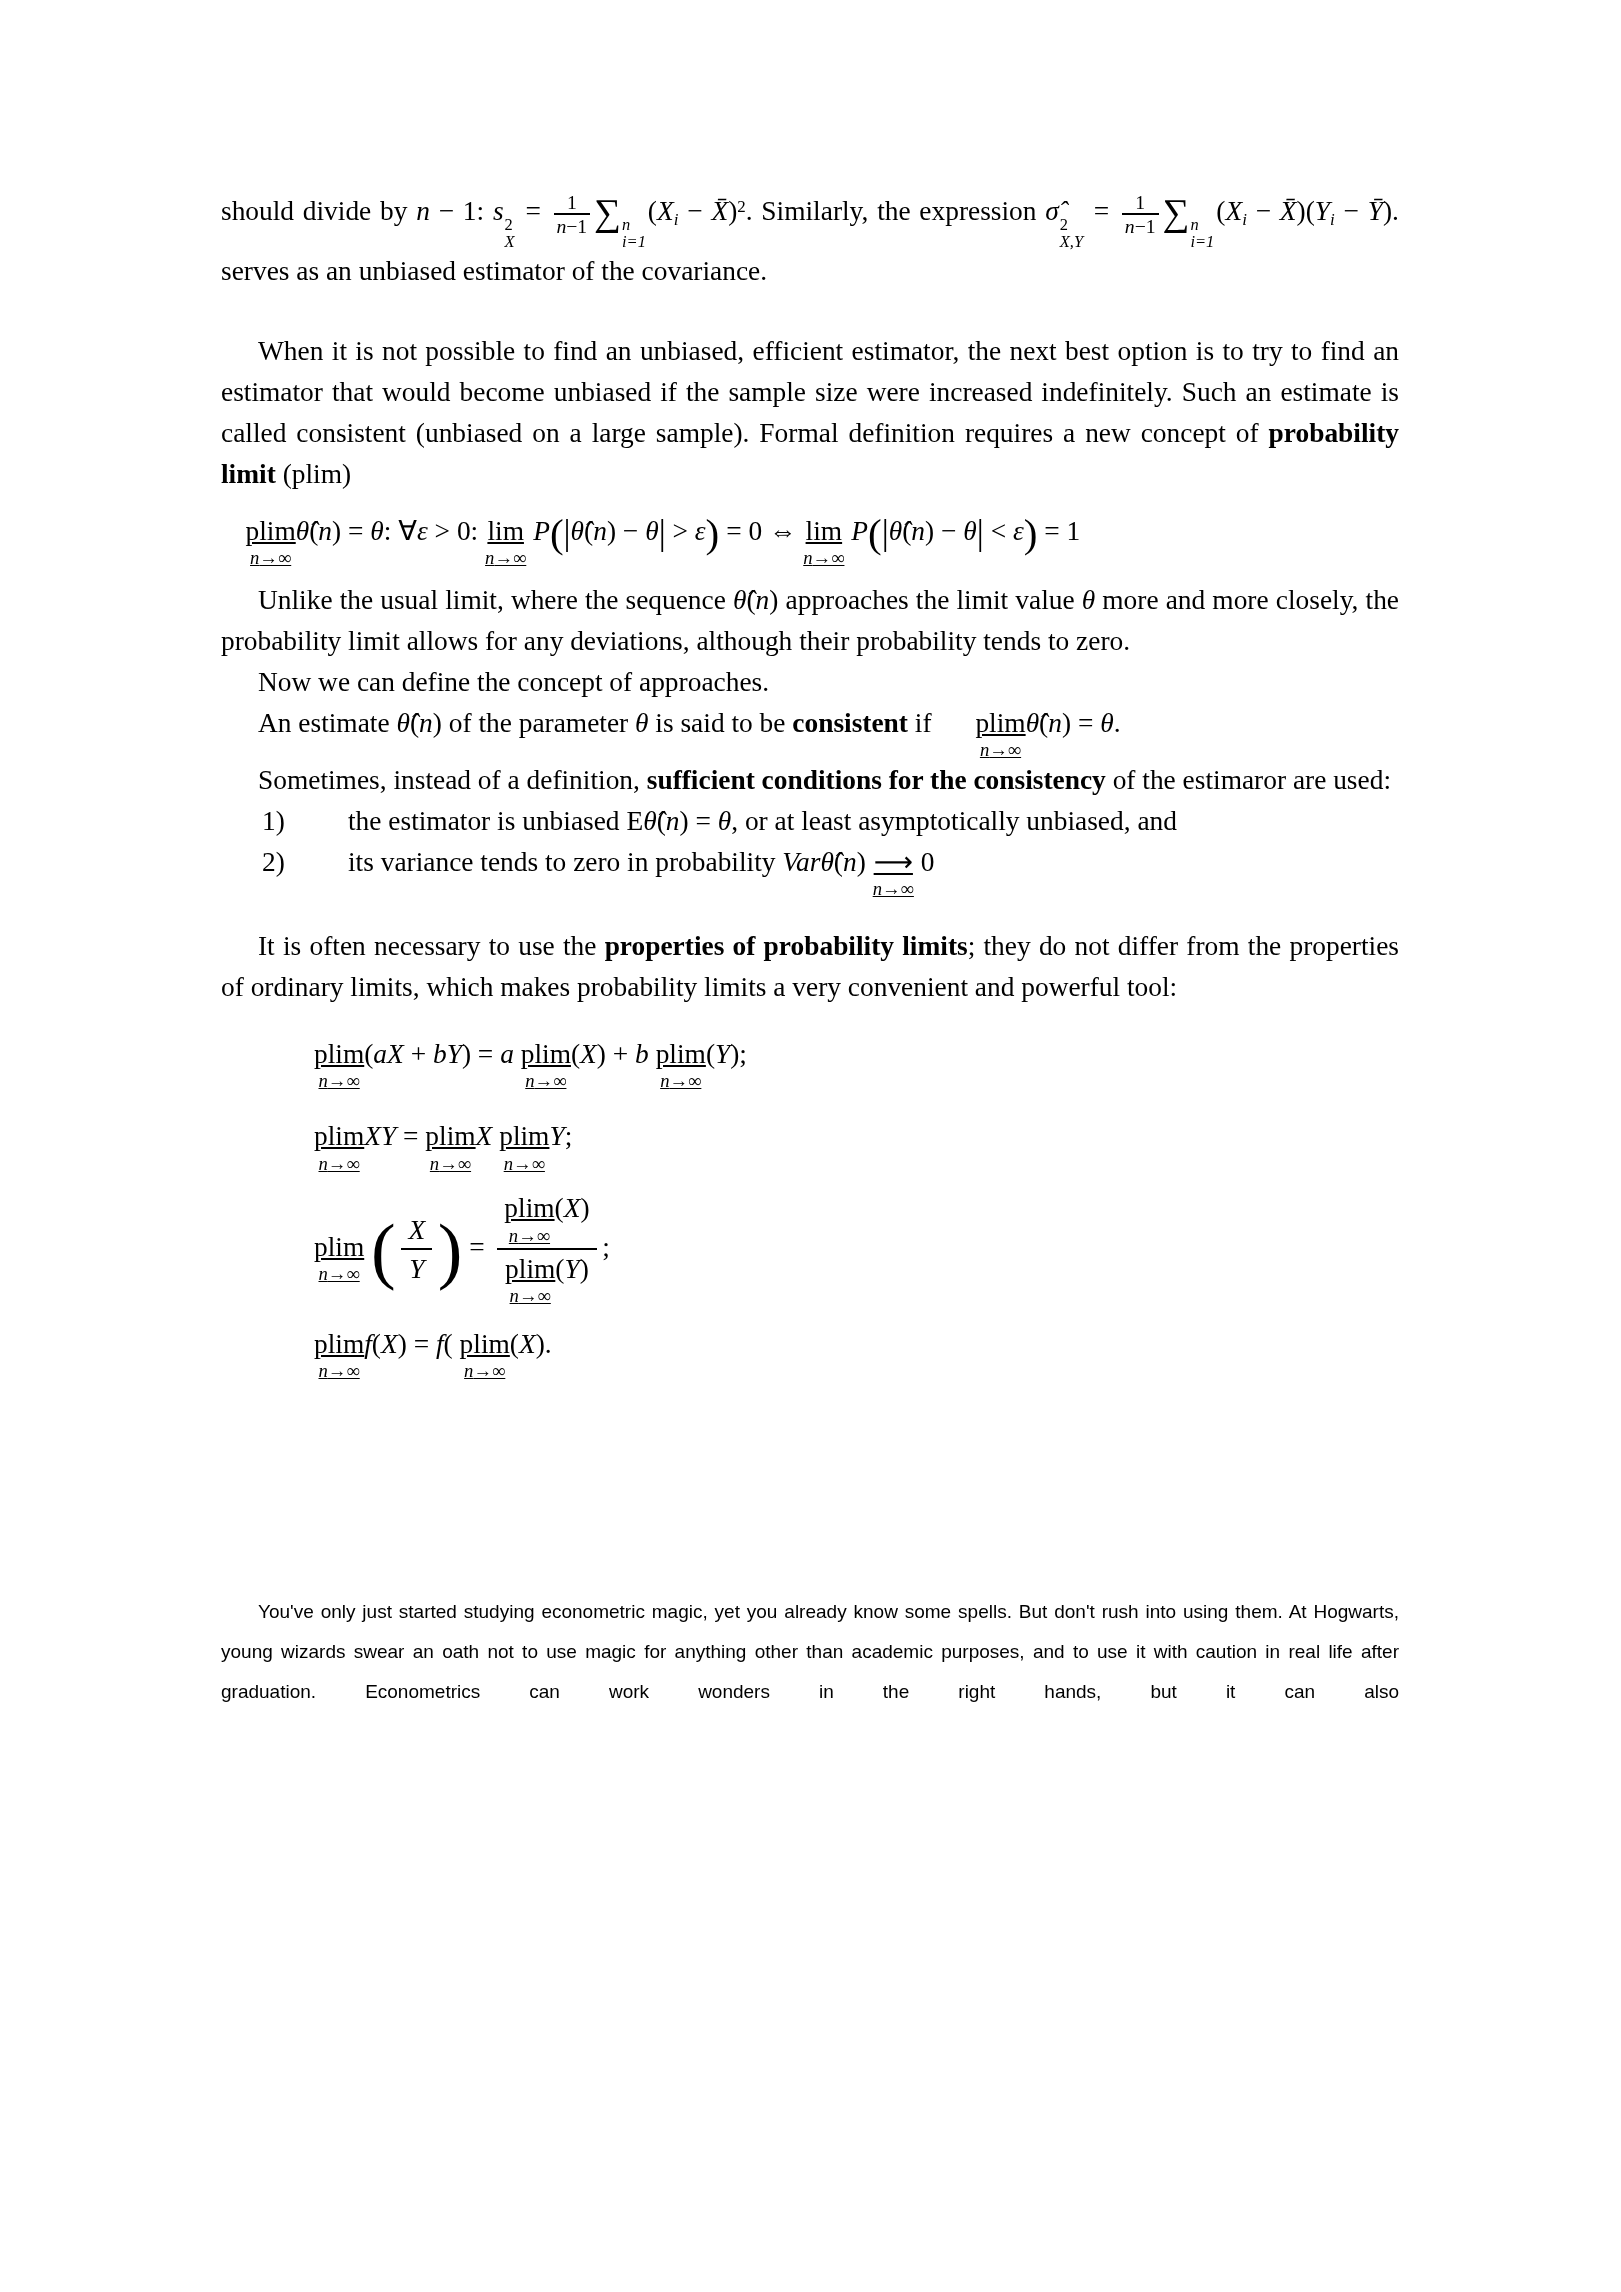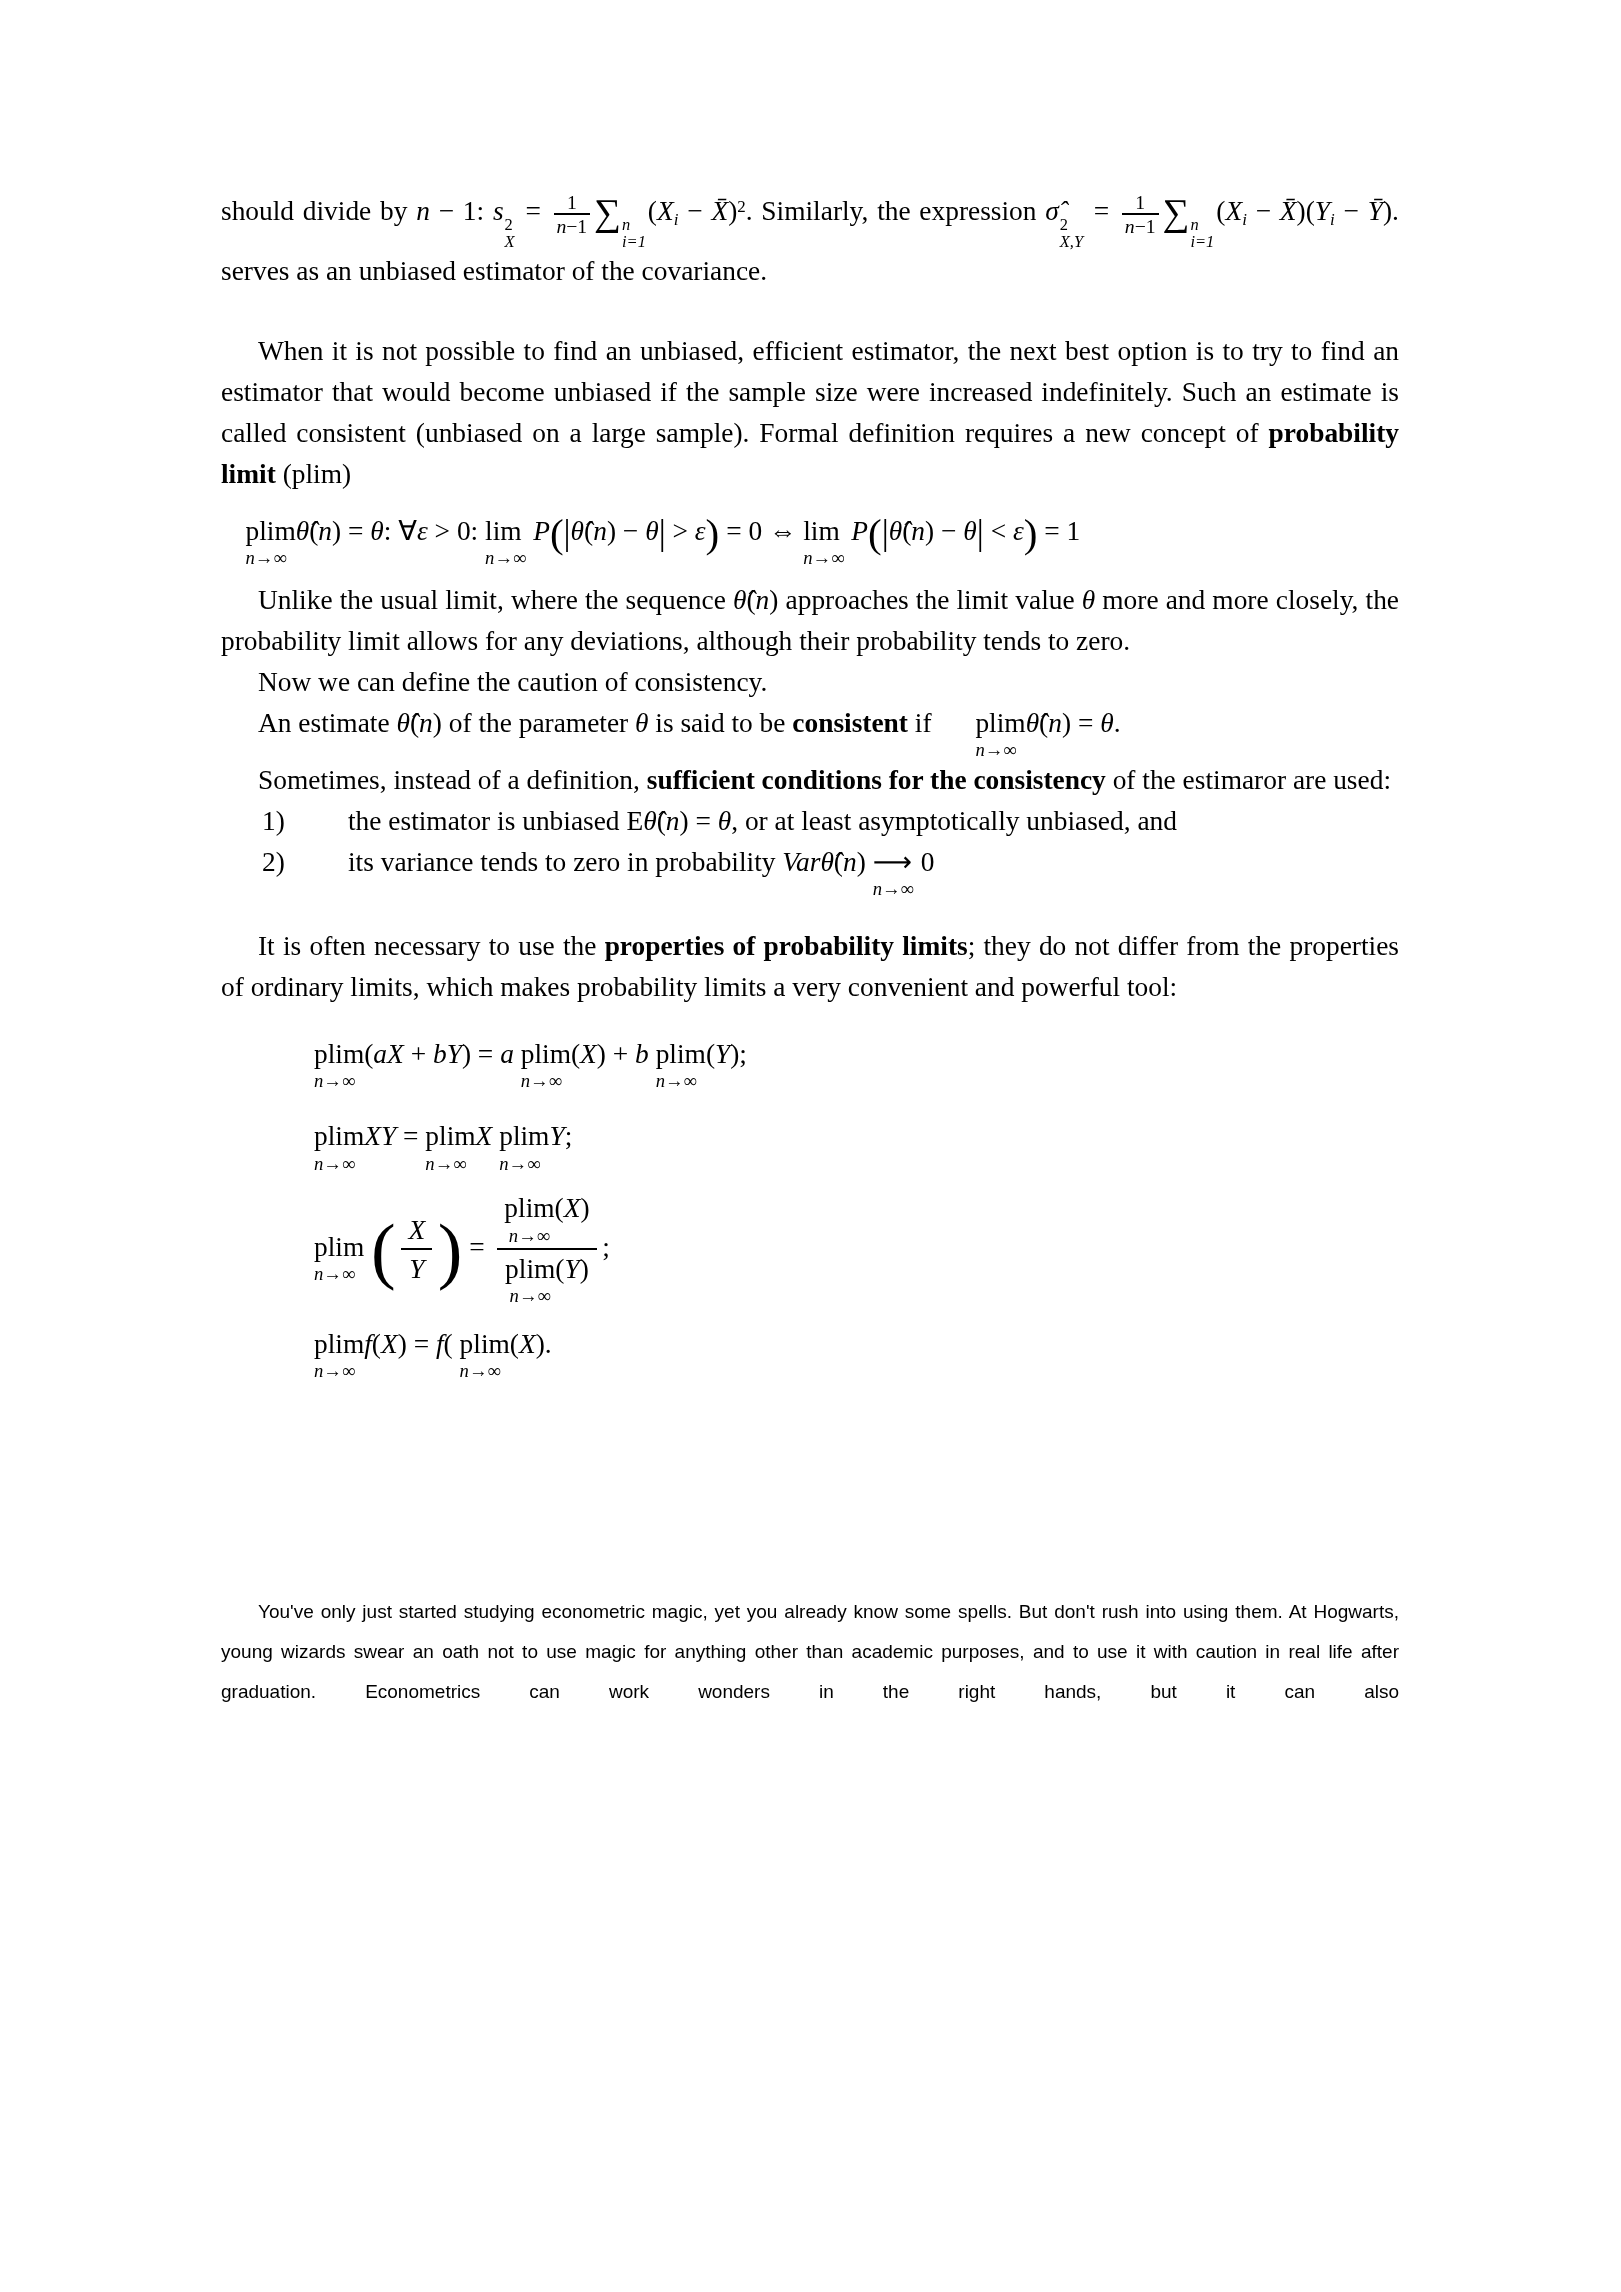--- a/index.html
+++ b/index.html
@@ -38,22 +38,22 @@
 
   .frac {
     display: inline-flex; flex-direction: column; align-items: center;
     vertical-align: middle; font-size: 0.72em; line-height: 1.12;
     margin: 0 3.9px; text-align: center;
   }
   .frac .fden { border-top: 2px solid #000; padding: 0 2.9px; text-align: right; }
   .frac .fnum { padding: 0 2px; }
 
   .und {
-    display: inline-flex; flex-direction: column; 
-    vertical-align: baseline; line-height: 1.08;
+    display: inline-flex; flex-direction: column; align-items: center;
+    vertical-align: baseline; line-height: 1.08; text-decoration: underline;
   }
   .und .u-base { white-space: pre; }
   .und .u-under { font-size: 0.68em; line-height: 1; margin-top: 2.9px; white-space: pre; }
 
   .mfrac {
     display: inline-flex; flex-direction: column; align-items: center;
     vertical-align: middle; line-height: 1.1; margin: 0 4.9px; text-align: center;
   }
   .mfrac .mnum { padding: 0 7.8px 2.9px; }
   .mfrac .mden { border-top: 2px solid #000; padding: 3.9px 7.8px 0; }
@@ -123,21 +123,21 @@
           <span class="u-base" data-name="limit-base"><span data-name="run-text">plim</span></span>
           <span class="u-under" data-name="limit-underscript"><span class="m" data-name="run-math-variable">n</span><span data-name="run-text">→∞</span></span>
         </span><span class="m" data-name="run-math-variable">θ̂</span><span data-name="run-text">(</span><span class="m" data-name="run-math-variable">n</span><span data-name="run-text">) = </span><span class="m" data-name="run-math-variable">θ</span><span data-name="run-text">: ∀</span><span class="m" data-name="run-math-variable">ε</span><span data-name="run-text"> &gt; 0: </span><span class="und" data-name="limit-with-underscript">
           <span class="u-base" data-name="limit-base"><span data-name="run-text">lim</span></span>
           <span class="u-under" data-name="limit-underscript"><span class="m" data-name="run-math-variable">n</span><span data-name="run-text">→∞</span></span>
         </span><span class="m" data-name="run-math-variable"> P</span><span class="tallp" data-name="tall-paren">(</span><span class="tallb" data-name="tall-bar">|</span><span class="m" data-name="run-math-variable">θ̂</span><span data-name="run-text">(</span><span class="m" data-name="run-math-variable">n</span><span data-name="run-text">) − </span><span class="m" data-name="run-math-variable">θ</span><span class="tallb" data-name="tall-bar">|</span><span data-name="run-text"> &gt; </span><span class="m" data-name="run-math-variable">ε</span><span class="tallp" data-name="tall-paren">)</span><span data-name="run-text"> = 0 ⇔ </span><span class="und" data-name="limit-with-underscript">
           <span class="u-base" data-name="limit-base"><span data-name="run-text">lim</span></span>
           <span class="u-under" data-name="limit-underscript"><span class="m" data-name="run-math-variable">n</span><span data-name="run-text">→∞</span></span>
         </span><span class="m" data-name="run-math-variable"> P</span><span class="tallp" data-name="tall-paren">(</span><span class="tallb" data-name="tall-bar">|</span><span class="m" data-name="run-math-variable">θ̂</span><span data-name="run-text">(</span><span class="m" data-name="run-math-variable">n</span><span data-name="run-text">) − </span><span class="m" data-name="run-math-variable">θ</span><span class="tallb" data-name="tall-bar">|</span><span data-name="run-text"> &lt; </span><span class="m" data-name="run-math-variable">ε</span><span class="tallp" data-name="tall-paren">)</span><span data-name="run-text"> = 1</span></div>
       <div class="para indent" data-name="para-unlike-usual-limit"><span data-name="run-text">Unlike the usual limit, where the sequence </span><span class="m" data-name="run-math-variable">θ̂</span><span data-name="run-text">(</span><span class="m" data-name="run-math-variable">n</span><span data-name="run-text">) approaches the limit value </span><span class="m" data-name="run-math-variable">θ</span><span data-name="run-text"> more and more closely, the probability limit allows for any deviations, although their probability tends to zero.</span></div>
-      <div class="para indent" data-name="para-now-define"><span data-name="run-text">Now we can define the caution of consistency.</span></div>
+      <div class="para indent" data-name="para-now-define"><span data-name="run-text">Now we can define the concept of approaches.</span></div>
       <div class="para indent" data-name="para-estimate-consistent"><span data-name="run-text">An estimate </span><span class="m" data-name="run-math-variable">θ̂</span><span data-name="run-text">(</span><span class="m" data-name="run-math-variable">n</span><span data-name="run-text">) of the parameter </span><span class="m" data-name="run-math-variable">θ</span><span data-name="run-text"> is said to be </span><span class="b" data-name="run-bold-text">consistent</span><span data-name="run-text"> if </span><span class="und" data-name="limit-with-underscript">
           <span class="u-base" data-name="limit-base"><span data-name="run-text">plim</span></span>
           <span class="u-under" data-name="limit-underscript"><span class="m" data-name="run-math-variable">n</span><span data-name="run-text">→∞</span></span>
         </span><span class="m" data-name="run-math-variable">θ̂</span><span data-name="run-text">(</span><span class="m" data-name="run-math-variable">n</span><span data-name="run-text">) = </span><span class="m" data-name="run-math-variable">θ</span><span data-name="run-text">.</span></div>
       <div class="para indent" data-name="para-sufficient-conditions"><span data-name="run-text">Sometimes, instead of a definition, </span><span class="b" data-name="run-bold-text">sufficient conditions for the con­sistency</span><span data-name="run-text"> of the estimaror are used:</span></div>
       <div class="li-item" data-name="list-item-1">
         <span class="li-marker" data-name="list-marker">1)</span>
         <div class="li-body" data-name="list-item-body"><span data-name="run-text">the estimator is unbiased E</span><span class="m" data-name="run-math-variable">θ̂</span><span data-name="run-text">(</span><span class="m" data-name="run-math-variable">n</span><span data-name="run-text">) = </span><span class="m" data-name="run-math-variable">θ</span><span data-name="run-text">, or at least asymptotically unbi­ased, and</span></div>
       </div>
       <div class="li-item" data-name="list-item-2">

